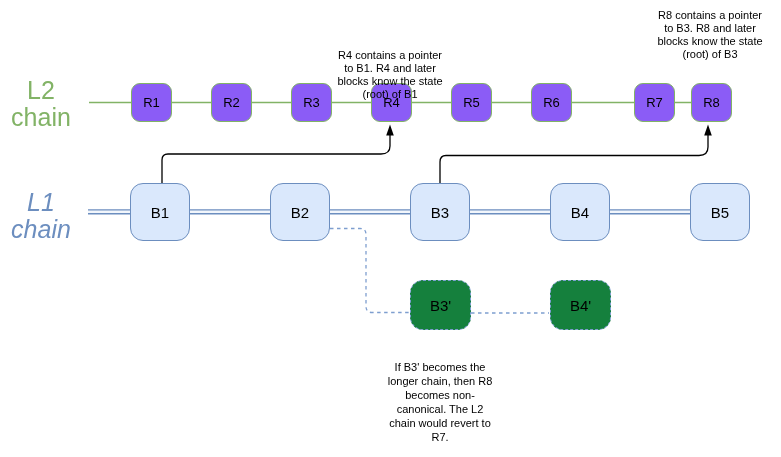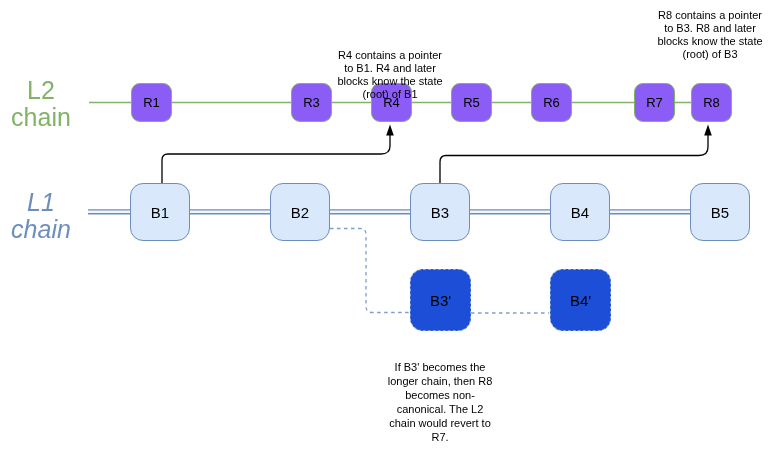--- a/index.html
+++ b/index.html
@@ -28,22 +28,22 @@
     width:41px;height:39px;top:83px;
     background:#8b5cf6;border:1px solid #82b366;border-radius:9px;
     font-size:13px;
   }
   .b-block{
     width:60px;height:58px;top:183px;
     background:#dae8fc;border:1.4px solid #6c8ebf;border-radius:13px;
     font-size:15px;
   }
   .fork-block{
-    width:61px;height:62px;top:269px;
-    background:#1d4ed8;border:1.4px dashed #7e9ecf;border-radius:13px;
+    width:61px;height:50px;top:280px;
+    background:#15803d;border:1.4px dashed #7e9ecf;border-radius:13px;
     font-size:15px;
   }
   .note{
     position:absolute;width:146px;
     text-align:center;color:#000;
     font-size:11px;line-height:13px;
     white-space:pre-line;
   }
   #note-r4{left:317px;top:9px;margin-top:40px;}
   #note-r8{left:637px;top:9px;}
@@ -71,20 +71,21 @@
     <path d="M 440,183 L 440,162 Q 440,155.5 446,155.5 L 699,155.5 Q 708,155.5 708,147 L 708,135" fill="none" stroke="#000000" stroke-width="1.3"></path>
     <polygon points="708,124.5 704.2,135.5 711.8,135.5" fill="#000000"></polygon>
   </svg>
 
   <div id="l2-label" class="chain-label">L2
 chain</div>
   <div id="l1-label" class="chain-label">L1
 chain</div>
 
   <div class="block r-block" style="left:131px">R1</div>
+  <div class="block r-block" style="left:211px">R2</div>
   <div class="block r-block" style="left:291px">R3</div>
   <div class="block r-block" style="left:371px">R4</div>
   <div class="block r-block" style="left:451px">R5</div>
   <div class="block r-block" style="left:531px">R6</div>
   <div class="block r-block" style="left:634px">R7</div>
   <div class="block r-block" style="left:691px">R8</div>
 
   <div class="block b-block" style="left:130px">B1</div>
   <div class="block b-block" style="left:270px">B2</div>
   <div class="block b-block" style="left:410px">B3</div>

